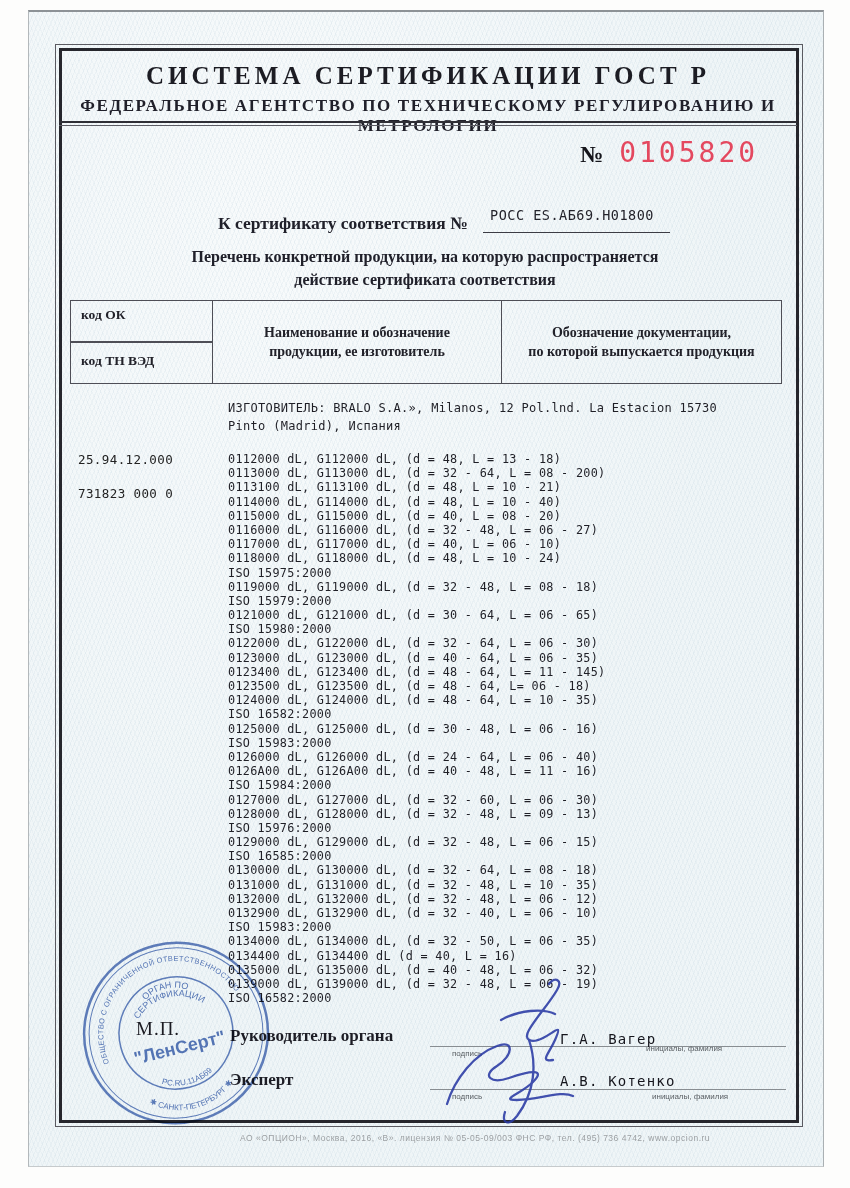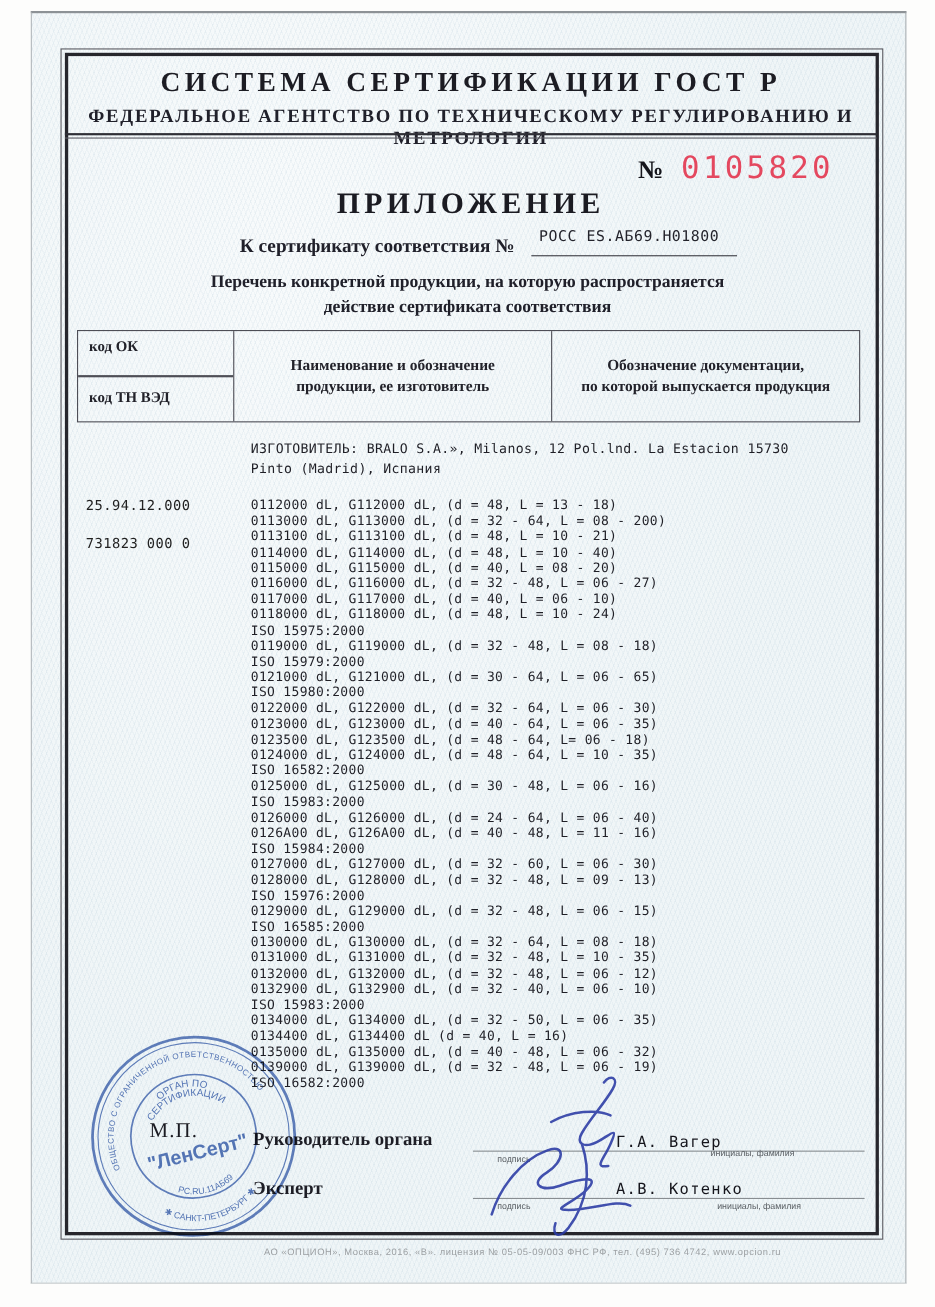--- a/index.html
+++ b/index.html
@@ -84,21 +84,20 @@
 
   <div class="abs sys-title">СИСТЕМА СЕРТИФИКАЦИИ ГОСТ Р</div>
   <div class="abs agency">ФЕДЕРАЛЬНОЕ АГЕНТСТВО ПО ТЕХНИЧЕСКОМУ РЕГУЛИРОВАНИЮ И МЕТРОЛОГИИ</div>
   <div class="abs header-rule"></div>
 
   <div class="abs doc-number">
     <span class="no-sign">№</span>
     <span class="no-digits" id="no-digits" style="color: rgb(228, 72, 95);">0105820</span>
   </div>
 
-  <div class="abs doc-title">ПРИЛОЖЕНИЕ</div>
 
   <div class="abs cert-label">К сертификату соответствия №</div>
   <div class="abs cert-value mono">РОСС ES.АБ69.Н01800</div>
   <div class="abs cert-underline"></div>
 
   <div class="abs subtitle sub1">Перечень конкретной продукции,  на которую распространяется</div>
   <div class="abs subtitle sub2">действие сертификата соответствия</div>
 
   <div class="abs ptable">
     <div class="t-cell t-col1">
@@ -130,20 +129,21 @@
       <div class="product-line">0116000 dL, G116000 dL, (d = 32 - 48, L = 06 - 27)</div>
       <div class="product-line">0117000 dL, G117000 dL, (d = 40, L = 06 - 10)</div>
       <div class="product-line">0118000 dL, G118000 dL, (d = 48, L = 10 - 24)</div>
       <div class="product-line">ISO 15975:2000</div>
       <div class="product-line">0119000 dL, G119000 dL, (d = 32 - 48, L = 08 - 18)</div>
       <div class="product-line">ISO 15979:2000</div>
       <div class="product-line">0121000 dL, G121000 dL, (d = 30 - 64, L = 06 - 65)</div>
       <div class="product-line">ISO 15980:2000</div>
       <div class="product-line">0122000 dL, G122000 dL, (d = 32 - 64, L = 06 - 30)</div>
       <div class="product-line">0123000 dL, G123000 dL, (d = 40 - 64, L = 06 - 35)</div>
+      <div class="product-line">0123400 dL, G123400 dL, (d = 48 - 64, L = 11 - 145)</div>
       <div class="product-line">0123500 dL, G123500 dL, (d = 48 - 64, L= 06 - 18)</div>
       <div class="product-line">0124000 dL, G124000 dL, (d = 48 - 64, L = 10 - 35)</div>
       <div class="product-line">ISO 16582:2000</div>
       <div class="product-line">0125000 dL, G125000 dL, (d = 30 - 48, L = 06 - 16)</div>
       <div class="product-line">ISO 15983:2000</div>
       <div class="product-line">0126000 dL, G126000 dL, (d = 24 - 64, L = 06 - 40)</div>
       <div class="product-line">0126A00 dL, G126A00 dL, (d = 40 - 48, L = 11 - 16)</div>
       <div class="product-line">ISO 15984:2000</div>
       <div class="product-line">0127000 dL, G127000 dL, (d = 32 - 60, L = 06 - 30)</div>
       <div class="product-line">0128000 dL, G128000 dL, (d = 32 - 48, L = 09 - 13)</div>

